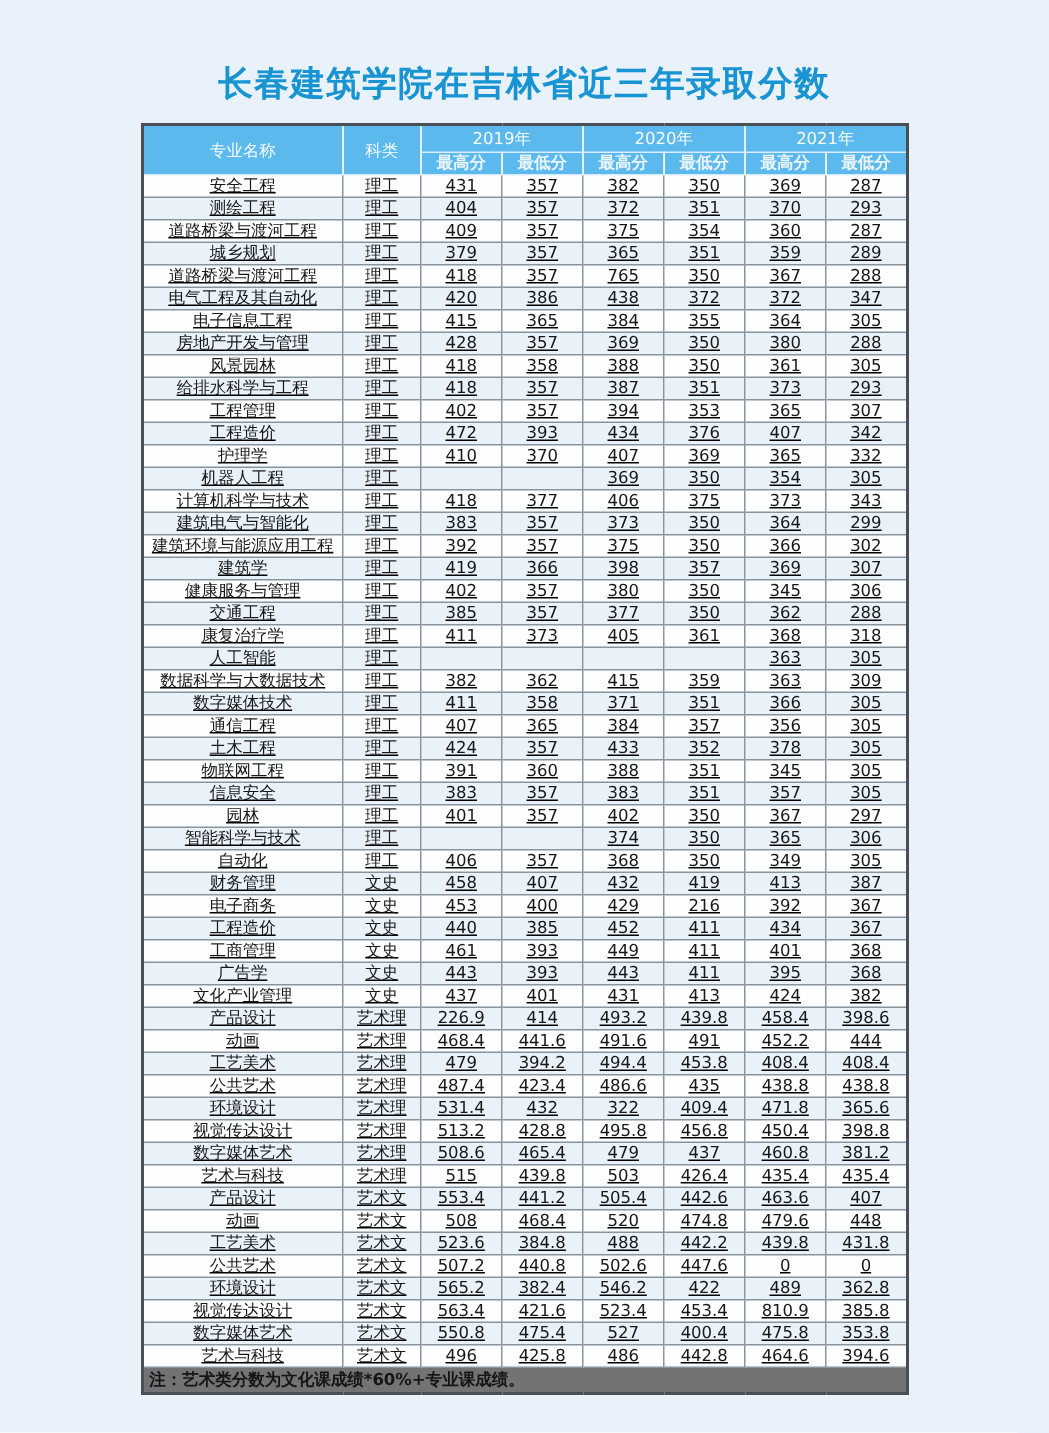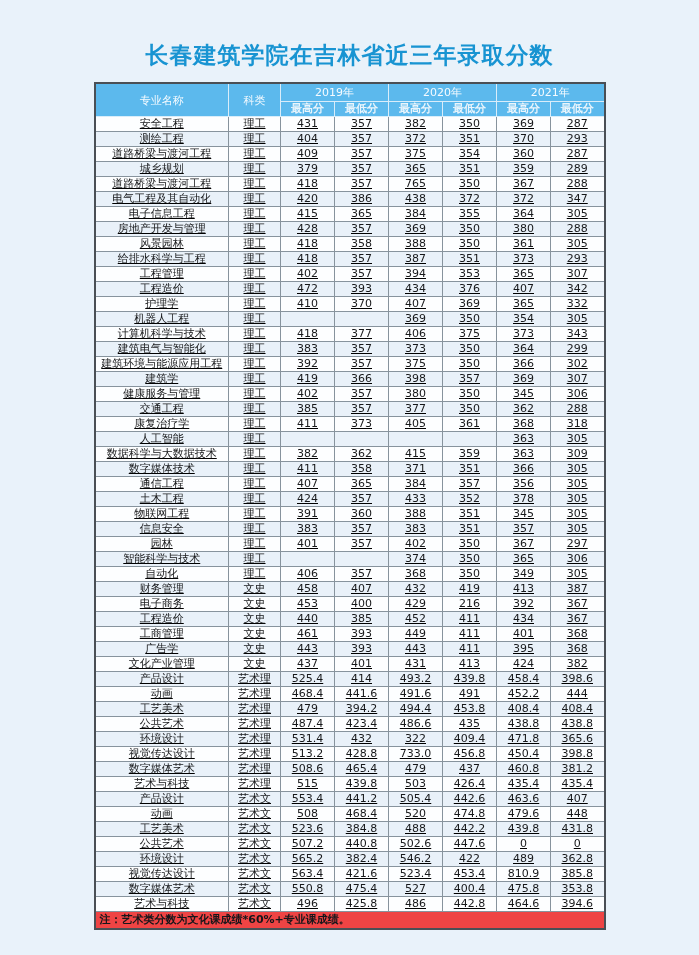--- a/index.html
+++ b/index.html
@@ -67,21 +67,21 @@
   thead { border-bottom: 1px solid #3e4349; }
 
   tfoot td {
     font-size: 11px;
     font-weight: bold;
     color: #15161a;
     text-align: left;
     height: 14px;
     line-height: 14px;
     padding: 1px 4px;
-    background: #ef4444;
+    background: #737373;
     border: 1px solid #87939d;
     border-top: 1px solid #3e4349;
     white-space: nowrap;
     overflow: hidden;
   }
 </style>
 </head>
 <body>
 
 <h1 class="page-title">长春建筑学院在吉林省近三年录取分数</h1>
@@ -481,21 +481,21 @@
         <td>437</td>
         <td>401</td>
         <td>431</td>
         <td>413</td>
         <td>424</td>
         <td>382</td>
       </tr>
       <tr>
         <td>产品设计</td>
         <td>艺术理</td>
-        <td>525.4</td>
+        <td>226.9</td>
         <td>414</td>
         <td>493.2</td>
         <td>439.8</td>
         <td>458.4</td>
         <td>398.6</td>
       </tr>
       <tr>
         <td>动画</td>
         <td>艺术理</td>
         <td>468.4</td>
@@ -533,21 +533,21 @@
         <td>322</td>
         <td>409.4</td>
         <td>471.8</td>
         <td>365.6</td>
       </tr>
       <tr>
         <td>视觉传达设计</td>
         <td>艺术理</td>
         <td>513.2</td>
         <td>428.8</td>
-        <td>733.0</td>
+        <td>495.8</td>
         <td>456.8</td>
         <td>450.4</td>
         <td>398.8</td>
       </tr>
       <tr>
         <td>数字媒体艺术</td>
         <td>艺术理</td>
         <td>508.6</td>
         <td>465.4</td>
         <td>479</td>

